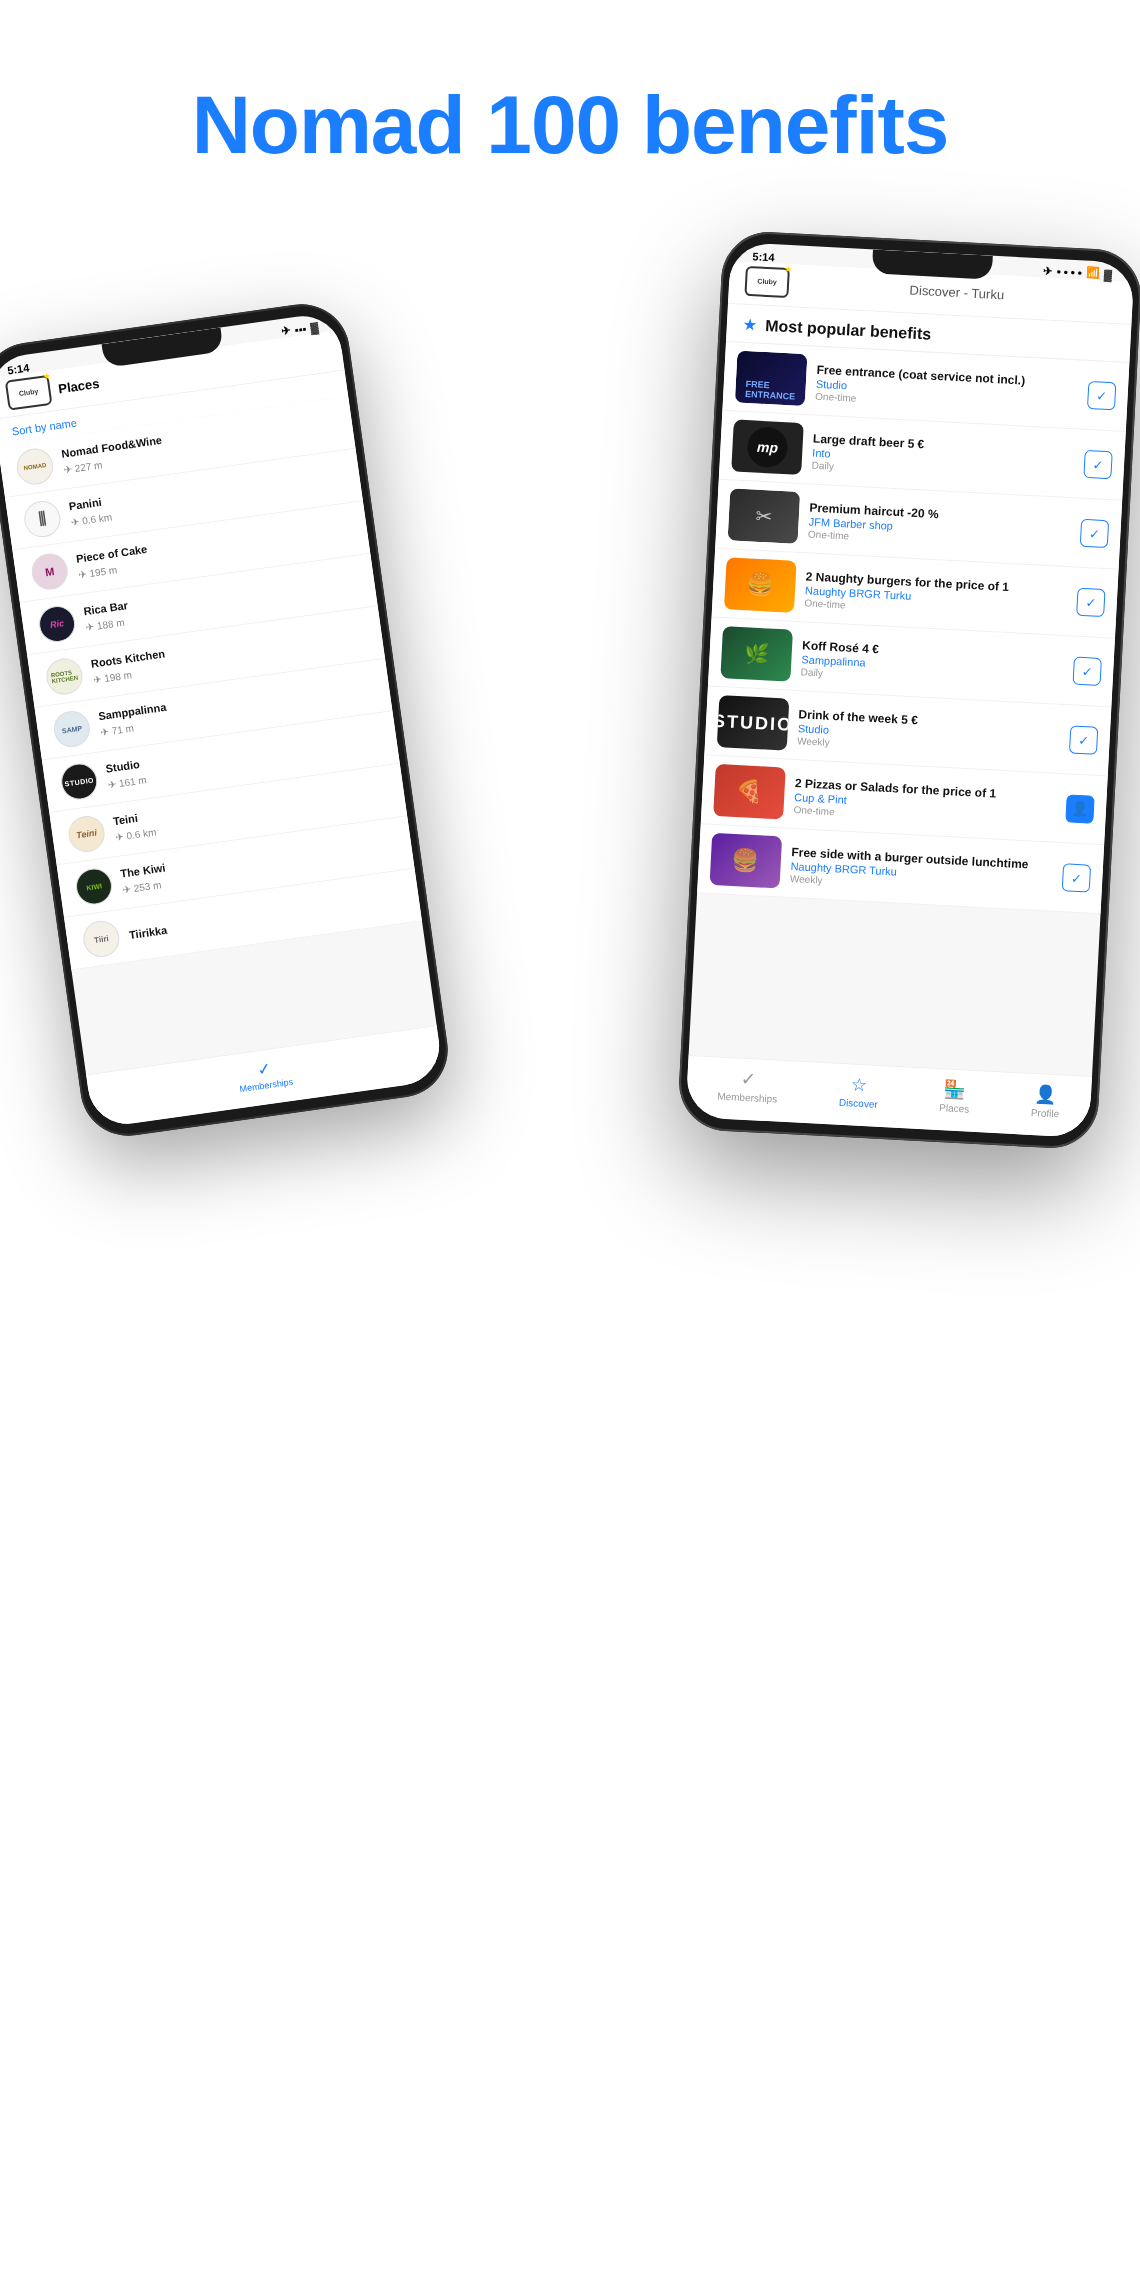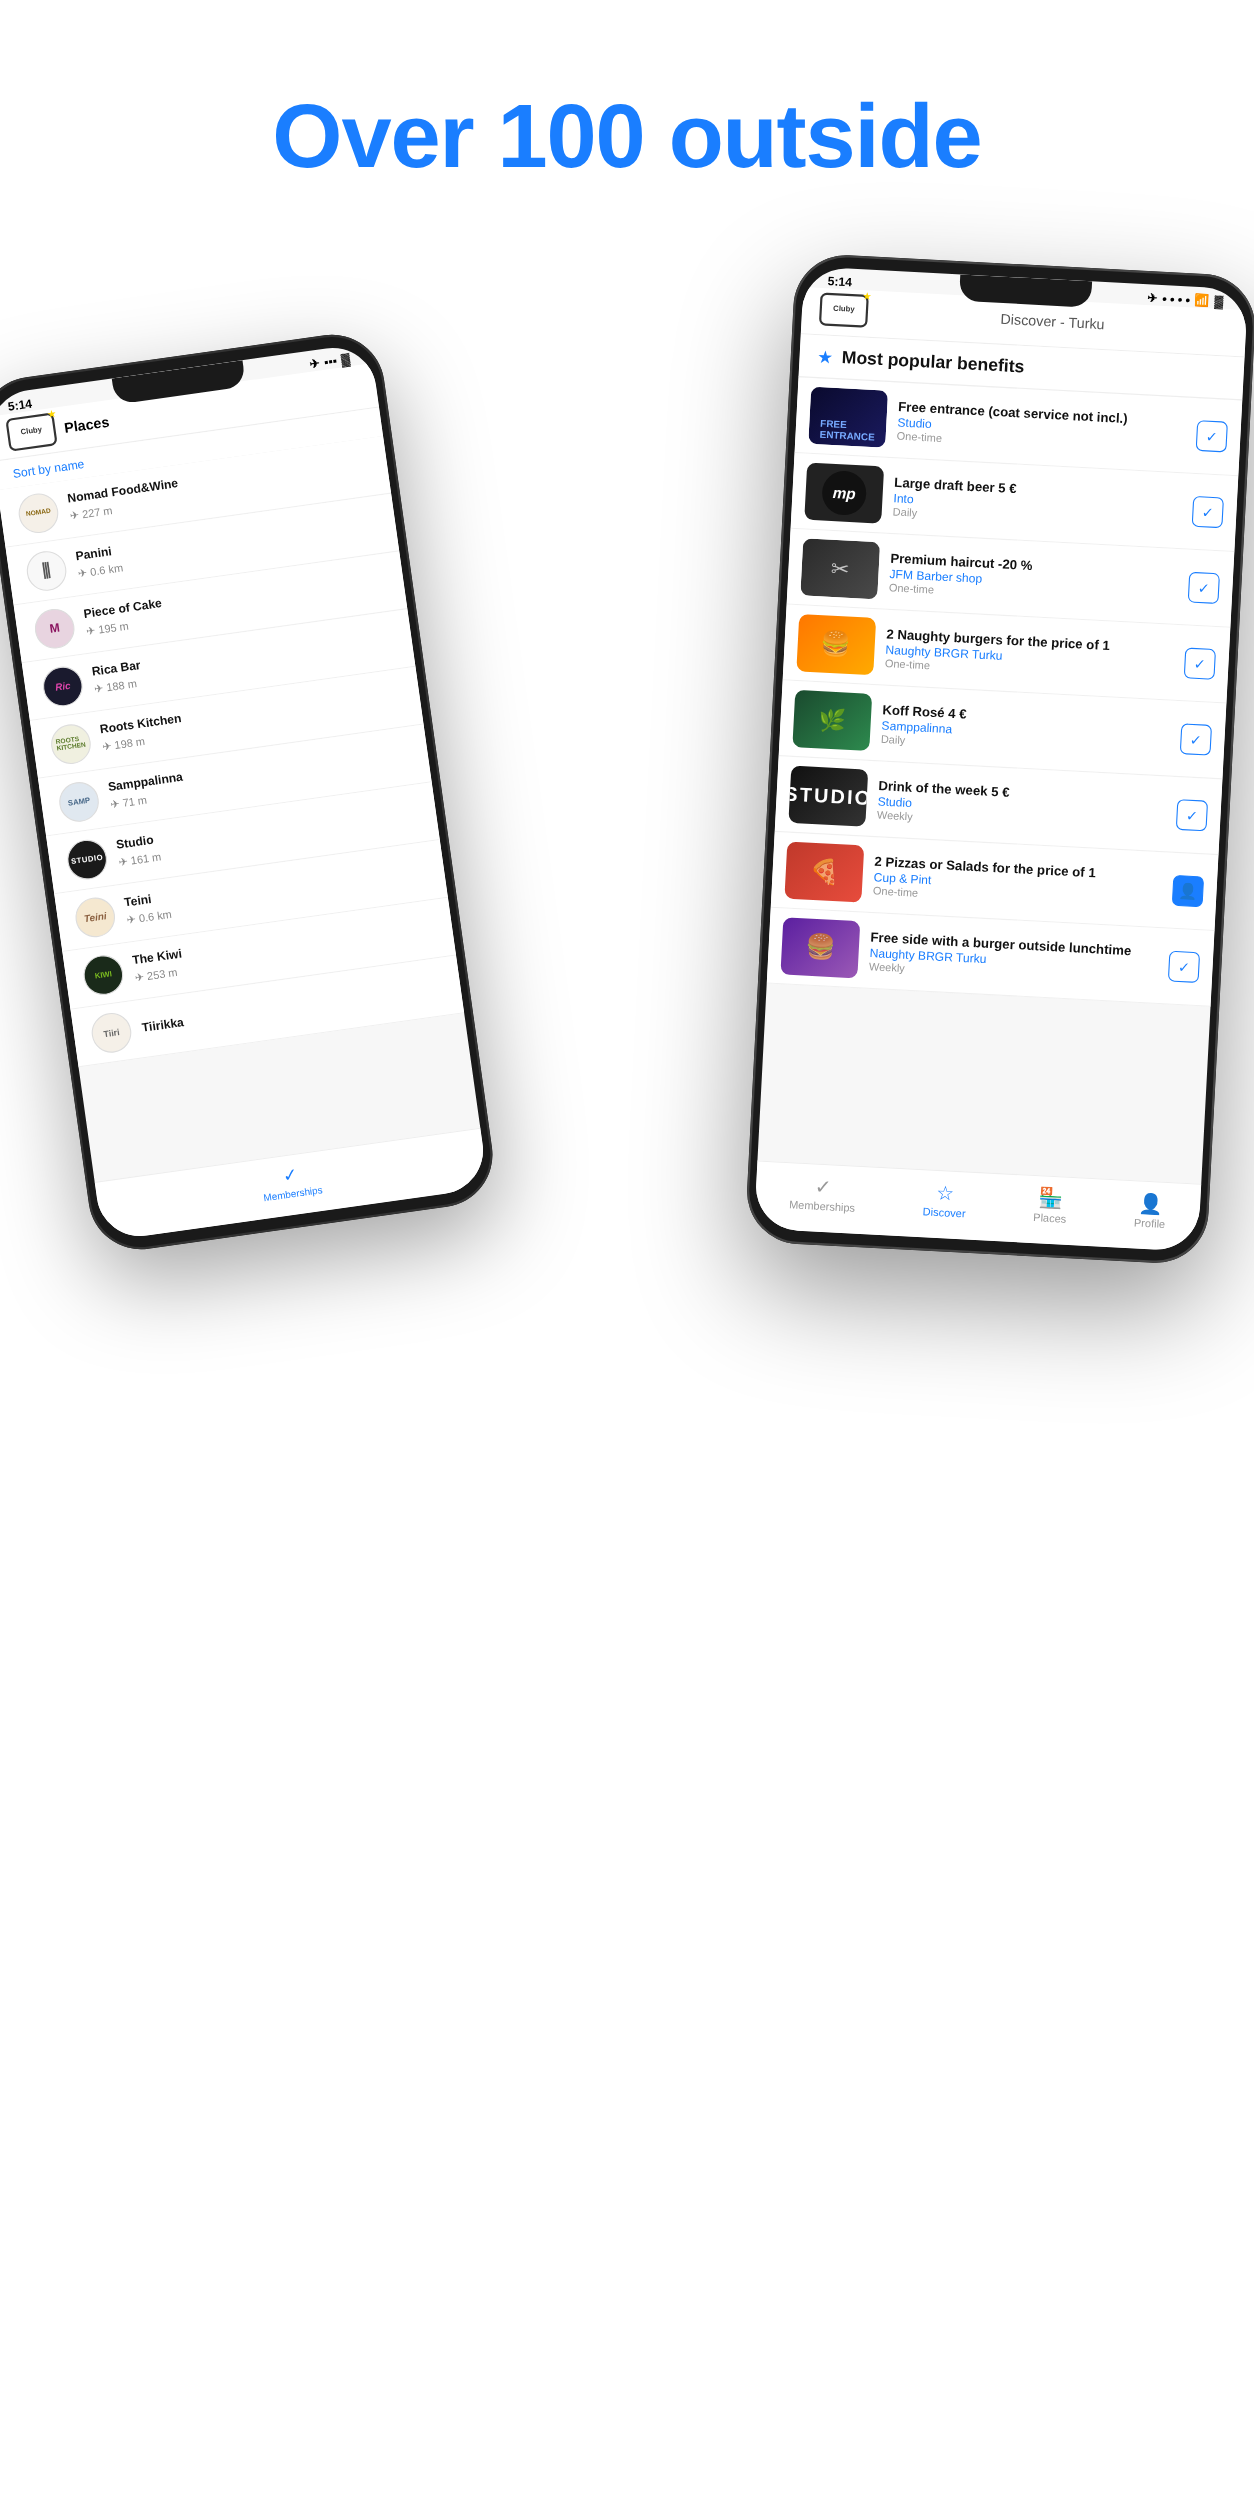--- a/index.html
+++ b/index.html
@@ -441,21 +441,21 @@
     .into-mp-text {
       color: #fff;
       font-size: 14px;
       font-weight: 900;
       font-style: italic;
     }
   </style>
 </head>
 <body>
 
-<h1 class="page-title">Over 100 outside</h1>
+<h1 class="page-title">Nomad 100 benefits</h1>
 
 <div class="phones-container">
 
   <div class="phone-back">
     <div class="phone-shell">
       <div class="phone-screen">
         <div class="notch"></div>
 
         <div class="status-bar-back">
           <span>5:14</span>

